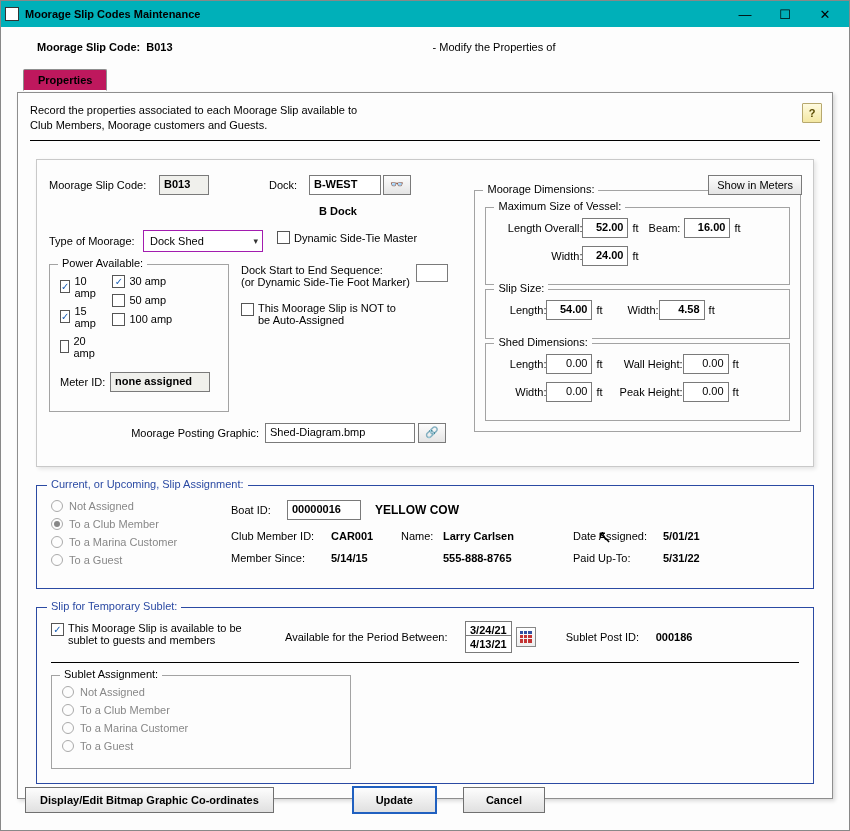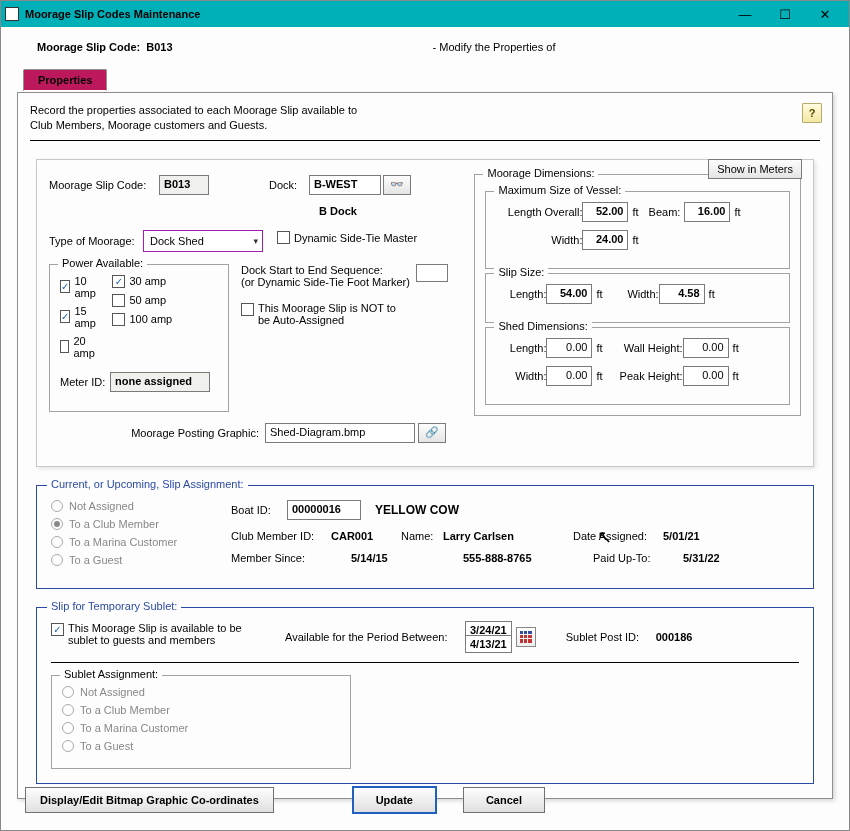--- a/index.html
+++ b/index.html
@@ -203,21 +203,21 @@
           </div>
 
           <div class="row" style="margin-top:10px; justify-content:flex-start;">
             <span class="lbl" style="width:140px; text-align:right; margin-left:70px; margin-right:6px;">Moorage Posting Graphic:</span>
             <span class="txt" style="width:150px;">Shed-Diagram.bmp</span>
             <span class="btn-small" style="margin-left:3px; color:#3a5fc4;">🔗</span>
           </div>
         </div>
 
         <div class="rightcol">
-          <div class="fs" style="margin-top:0;">
+          <div class="fs" style="margin-top:16px;">
             <div class="legend">Moorage Dimensions:</div>
             <div class="show-meters">Show in Meters</div>
 
             <div class="fs" style="margin-top:6px;">
               <div class="legend">Maximum Size of Vessel:</div>
               <div class="dim-row">
                 <span class="lbl" style="width:86px;">Length Overall:</span>
                 <span class="numbox">52.00</span>
                 <span class="unit">ft</span>
                 <span class="lbl">Beam:</span>
@@ -296,21 +296,21 @@
             </div>
             <div class="assign-row">
               <span class="lbl" style="width:100px;">Club Member ID:</span>
               <span class="bold" style="width:70px;">CAR001</span>
               <span class="lbl" style="width:42px;">Name:</span>
               <span class="bold" style="width:130px;">Larry Carlsen</span>
               <span class="lbl" style="width:90px;">Date Assigned:</span>
               <span class="bold">5/01/21</span>
             </div>
             <div class="assign-row">
-              <span class="lbl" style="width:120px;">Member Since:</span>
+              <span class="lbl" style="width:100px;">Member Since:</span>
               <span class="bold" style="width:70px;">5/14/15</span>
               <span style="width:42px;"></span>
               <span class="bold" style="width:130px;">555-888-8765</span>
               <span class="lbl" style="width:90px;">Paid Up-To:</span>
               <span class="bold">5/31/22</span>
             </div>
           </div>
         </div>
       </div>
 

